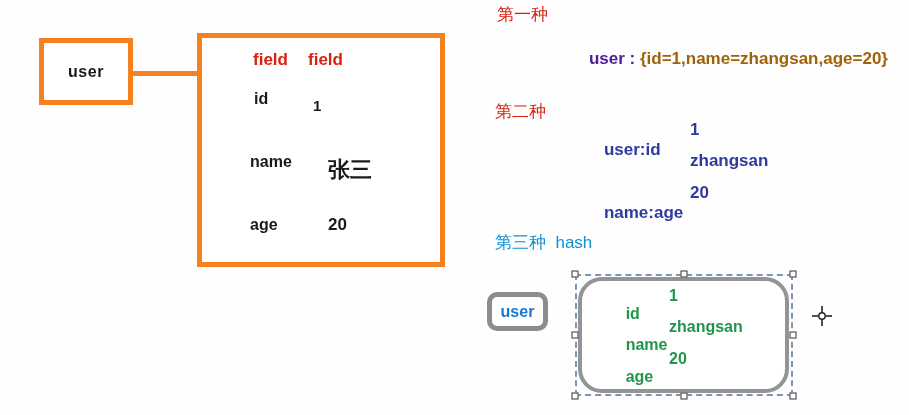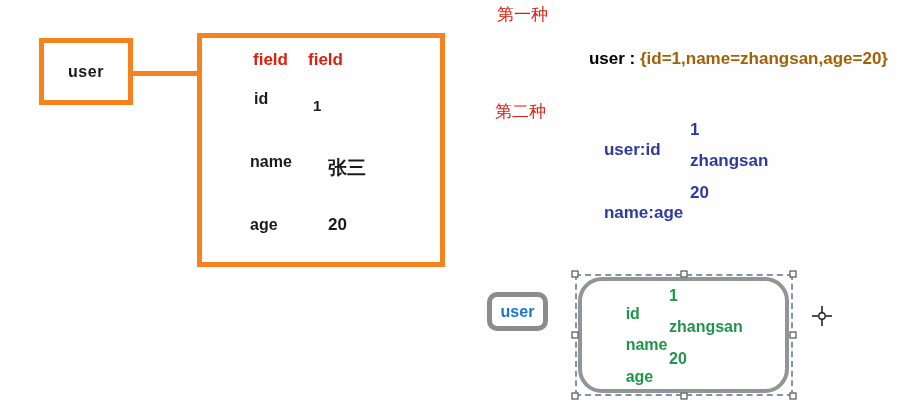--- a/index.html
+++ b/index.html
@@ -23,32 +23,32 @@
     left:197px; top:33px; width:248px; height:234px;
     border:5px solid #F5821F; background:#fff;
   }
   .field-box span { position:absolute; font-weight:700; color:#1a1a1a; white-space:pre; }
   .fb-header { color:#DC2010 !important; font-size:17px; }
   .h-field { left:51px; top:12px; }
   .h-value { left:106px; top:12px; }
   .r0-f { left:52px; top:52px; font-size:16px; }
   .r0-v { left:111px; top:59px; font-size:15px; }
   .r1-f { left:48px; top:115px; font-size:16px; }
-  .r1-v { left:126px; top:117px; font-size:19px; }
+  .r1-v { left:126px; top:117px; font-size:22px; }
   .r2-f { left:48px; top:178px; font-size:16px; }
   .r2-v { left:126px; top:177px; font-size:17px; }
 
   
   .heading { font-size:17px; font-weight:400; white-space:pre; }
   .h1 { left:497px; top:3px;  color:#DC2010; }
   .h2 { left:495px; top:100px; color:#DC2010;text-align:right; }
   .h3 { left:495px; top:231px; color:#0E90D2; }
 
   .m1-line { left:570px; top:29px; font-size:17px; font-weight:700; white-space:pre; }
-  .m1-key   { color:#000000; }
+  .m1-key   { color:#4c1d95; }
   .m1-value { color:#a16207; }
 
   .m2-row { left:585px; font-size:17px; font-weight:700; color:#2F3AA0; white-space:pre; width:230px; }
   .m2-row .val { position:absolute; left:105px; top:0; }
   .m2-r0 { top:120px; } .m2-r1 { top:151px; } .m2-r2 { top:183px; }
 
   
   .hash-key-box {
     left:487px; top:292px; width:61px; height:39px;
     border:5px solid #8C8C8C; border-radius:10px; background:#fff;
@@ -107,20 +107,21 @@
     <span class="val">1</span>
   </div>
   <div class="abs m2-row m2-r1">
     <span class="val">zhangsan</span>
   </div>
   <div class="abs m2-row m2-r2">
     <span>name:age</span>
     <span class="val">20</span>
   </div>
 
+  <div class="abs heading h3">第三种  hash</div>
 
   <div class="abs hash-key-box">
     <span>user</span>
   </div>
 
   <div class="abs selection-rect"></div>
 
   <div class="abs hash-value-box">
     <div class="hash-row hr0">
       <span>id</span>

